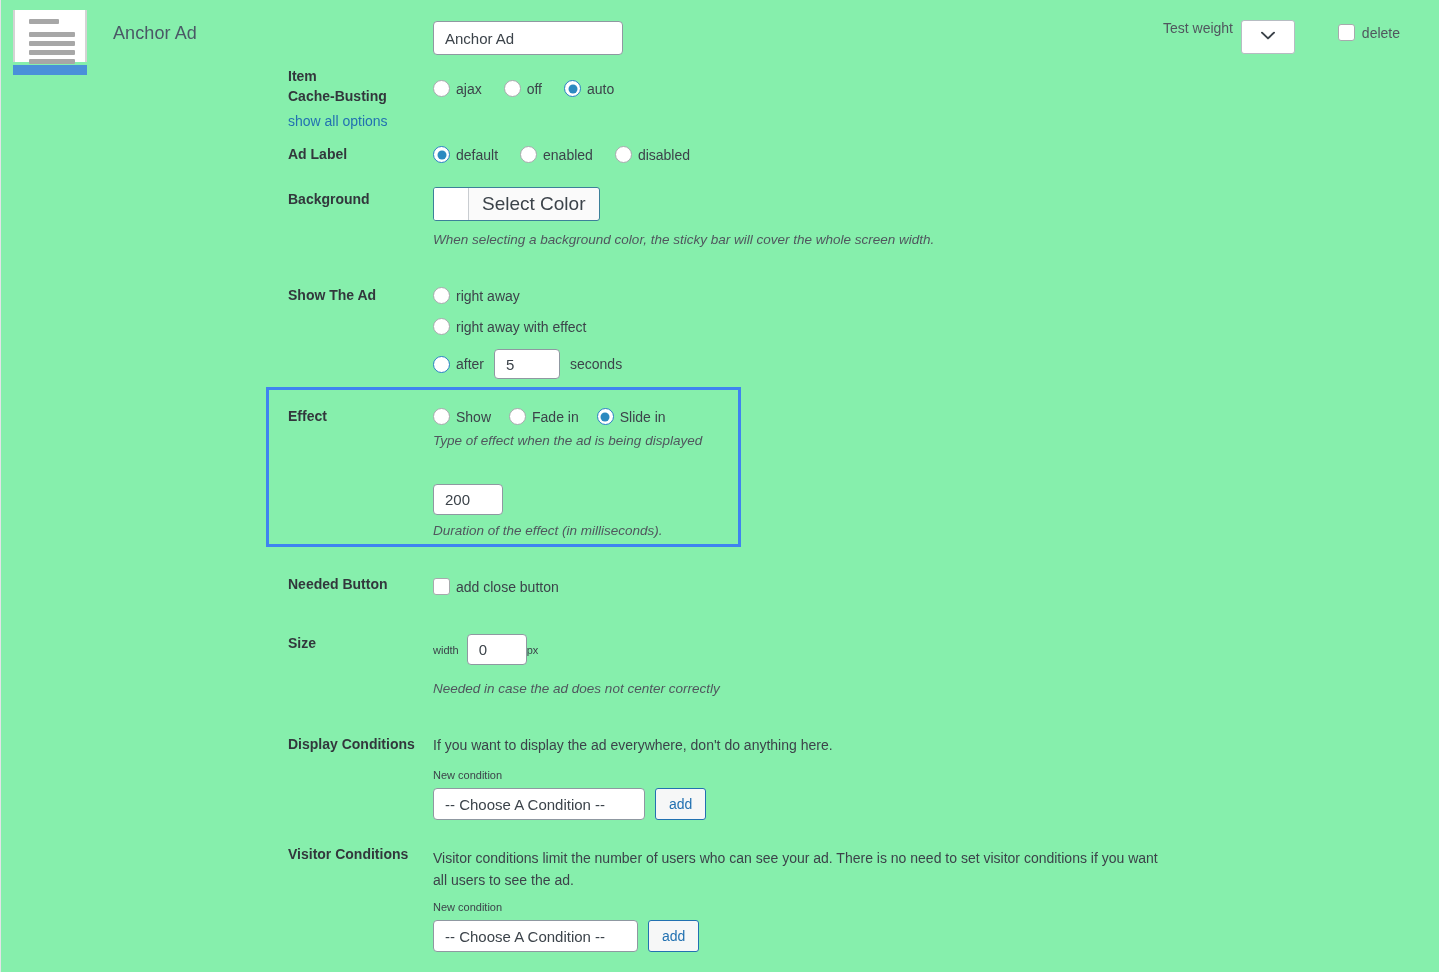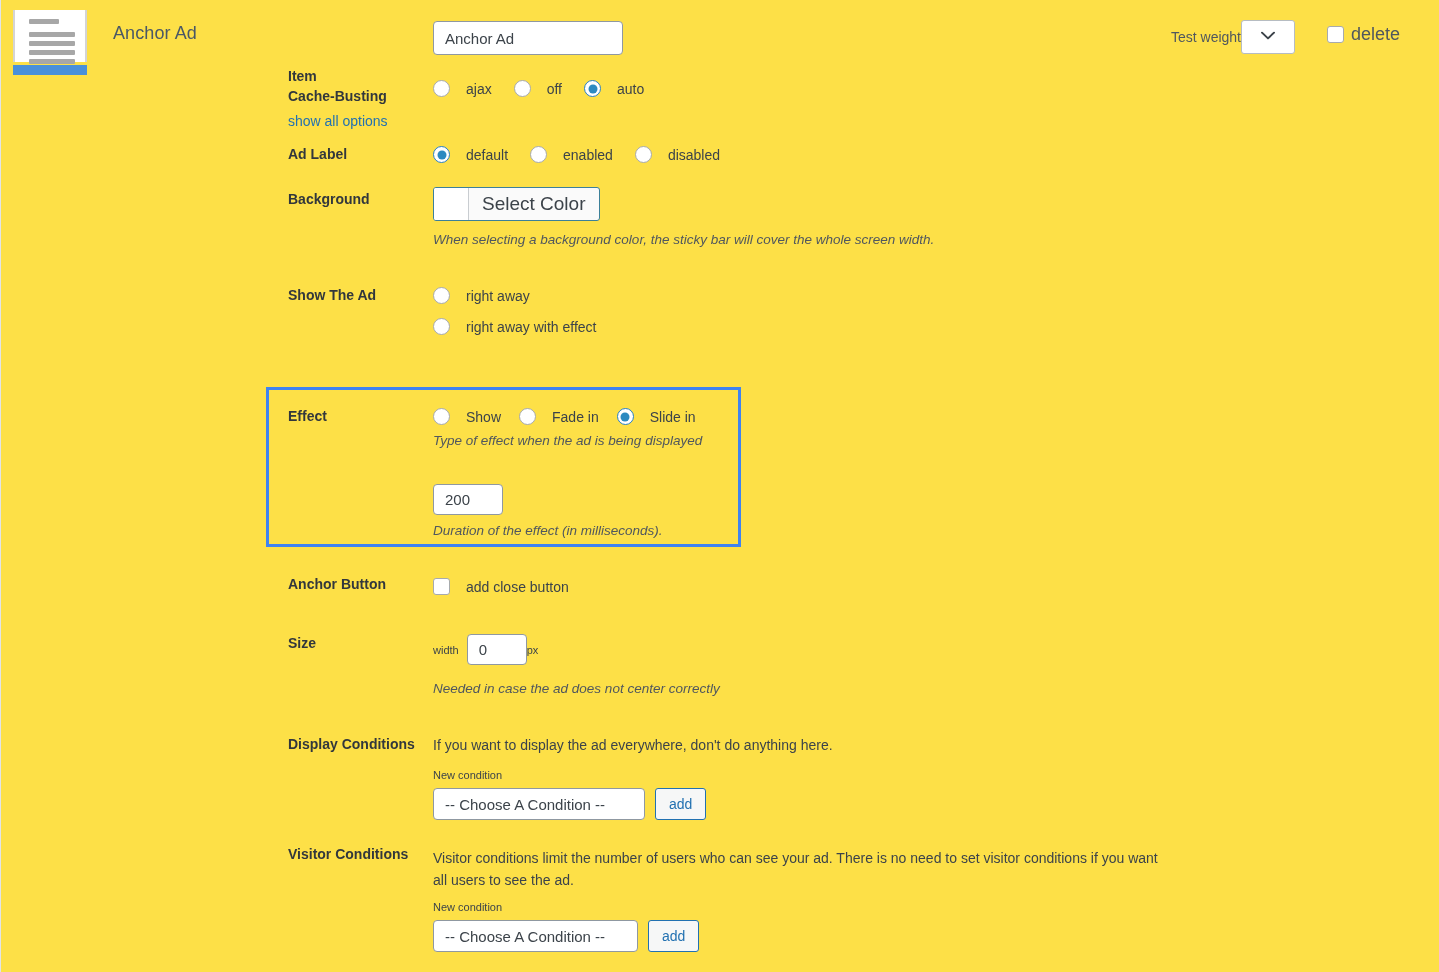--- a/index.html
+++ b/index.html
@@ -12,21 +12,21 @@
     background: #ffffff;
     font-family: "Liberation Sans", sans-serif;
     font-size: 14px;
     color: #32373c;
     overflow: hidden;
   }
   .page {
     position: relative;
     width: 1439px;
     height: 972px;
-    background: #fde047;
+    background: #86efac;
     border-left: 1px solid #e2e4e7;
     box-sizing: border-box;
   }
 
   
   .ad-header {
     position: absolute;
     top: 0;
     left: 0;
     width: 1439px;
@@ -76,21 +76,22 @@
     color: #4a5866;
     font-weight: 400;
     letter-spacing: .1px;
   }
 
   .test-weight-wrap {
     position: absolute;
     right: 145px;
     top: 20px;
     display: flex;
-    align-items: center;
+    align-items: flex-start;
+    gap: 8px;
   }
   .test-weight-label {
     font-size: 14px;
     color: #50575e;
   }
   .tw-select {
     width: 52px;
     height: 32px;
     border: 1px solid #b6bcc2;
     border-radius: 3px;
@@ -105,21 +106,21 @@
     transform: translate(-50%, -60%);
   }
   .delete-wrap {
     position: absolute;
     right: 40px;
     top: 24px;
     display: flex;
     align-items: center;
     gap: 7px;
   }
-  .delete-label { font-size: 18px; color: #50575e; }
+  .delete-label { font-size: 14px; color: #50575e; }
 
   
   .form {
     position: absolute;
     left: 0;
     top: 0;
     width: 1439px;
   }
   .lbl {
     position: absolute;
@@ -151,21 +152,21 @@
   .plaintext {
     font-size: 14px;
     color: #3c434a;
   }
 
   
   .radio-group { display: flex; align-items: center; }
   .opt {
     display: flex;
     align-items: center;
-    gap: 16px;
+    gap: 6px;
     margin-right: 22px;
     cursor: pointer;
     white-space: nowrap;
   }
   .radio {
     width: 17px; height: 17px;
     border: 1px solid #a7aaad;
     border-radius: 50%;
     background: #fff;
     box-sizing: border-box;
@@ -350,20 +351,26 @@
     <div class="lbl" style="top:287px;">Show The Ad</div>
     <div class="fld" style="top:287px;">
       <label class="opt" style="margin-bottom:14px;">
         <span class="radio"></span>
         <span class="opt-label">right away</span>
       </label>
       <label class="opt" style="margin-bottom:14px;">
         <span class="radio"></span>
         <span class="opt-label">right away with effect</span>
       </label>
+      <div class="inline">
+        <span class="radio" style="border-color:#2980c4;"></span>
+        <span class="opt-label" style="margin-left:6px;">after</span>
+        <input class="txtinput" style="width: 66px; height: 30px; margin-left: 10px;" value="5">
+        <span class="opt-label" style="margin-left:10px;">seconds</span>
+      </div>
     </div>
 
     <div class="highlight"></div>
 
     <div class="lbl" style="top:408px;">Effect</div>
     <div class="fld radio-group" style="top:408px;">
       <label class="opt" style="margin-right:18px;">
         <span class="radio"></span>
         <span class="opt-label">Show</span>
       </label>
@@ -373,21 +380,21 @@
       </label>
       <label class="opt" style="margin-right:0;">
         <span class="radio on"></span>
         <span class="opt-label">Slide in</span>
       </label>
     </div>
     <div class="fld desc" style="top:433px;">Type of effect when the ad is being displayed</div>
     <input class="txtinput fld" style="top: 484px; width: 70px; height: 31px;" value="200">
     <div class="fld desc" style="top:523px;">Duration of the effect (in milliseconds).</div>
 
-    <div class="lbl" style="top:576px;">Anchor Button</div>
+    <div class="lbl" style="top:576px;">Needed Button</div>
     <label class="fld opt" style="top:578px; margin-right:0;">
       <span class="checkbox"></span>
       <span class="opt-label">add close button</span>
     </label>
 
     <div class="lbl" style="top:635px;">Size</div>
     <div class="fld inline" style="top:634px;">
       <span class="sub-label">width</span>
       <input class="txtinput" style="width: 60px; height: 31px; margin-left: 8px;" value="0">
       <span class="sub-label">px</span>

